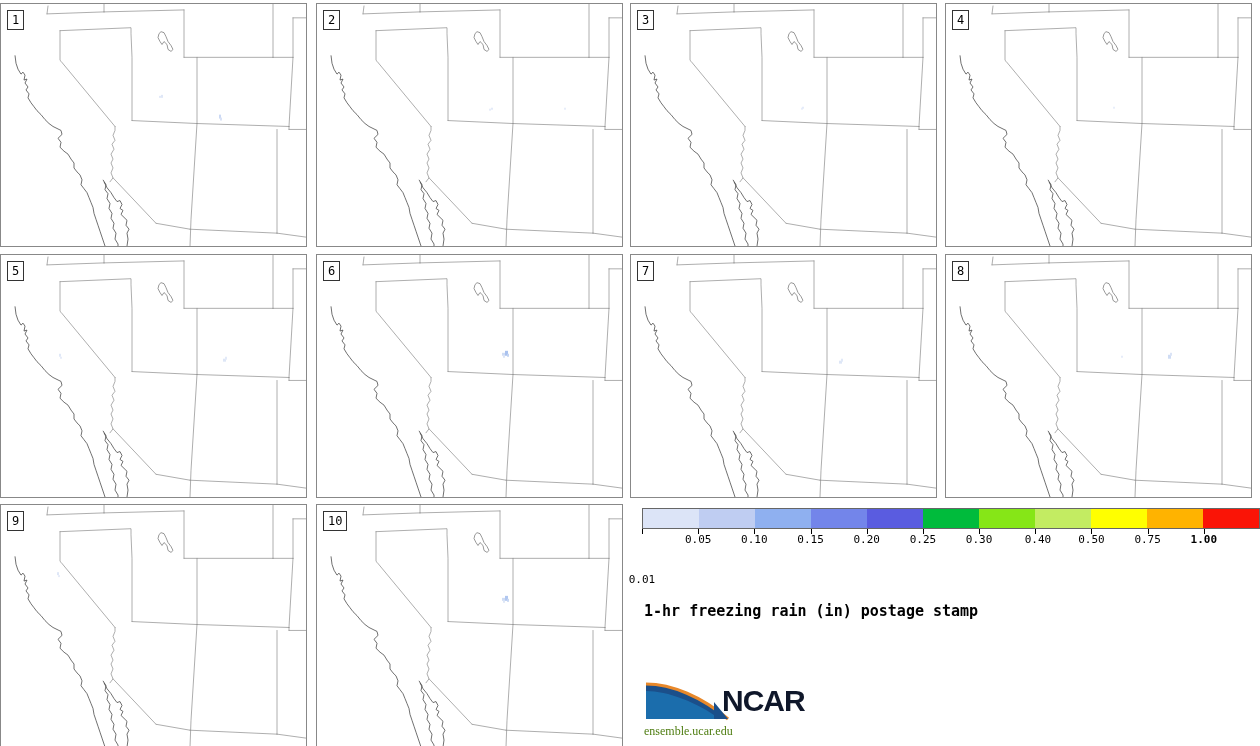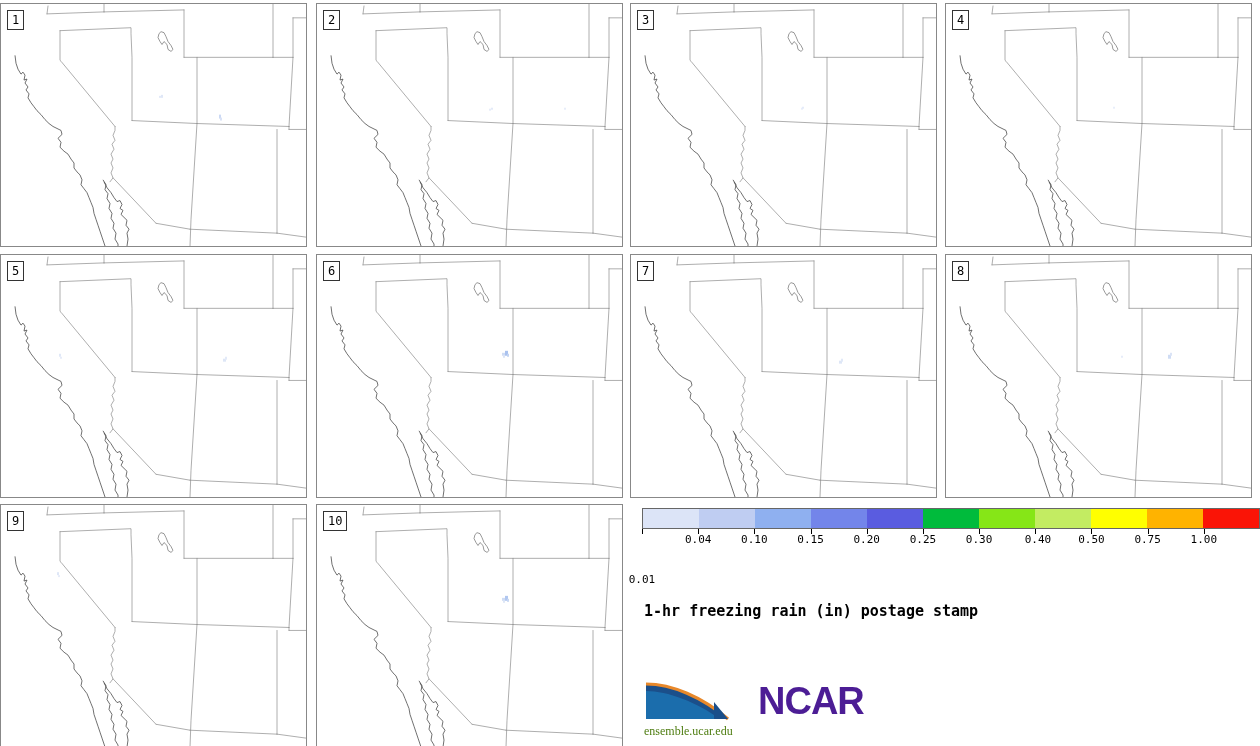--- a/index.html
+++ b/index.html
@@ -155,26 +155,25 @@
     left: 0;
     top: 0;
     width: 86px;
     height: 44px;
   }
   #logo-wordmark {
     position: absolute;
     left: 78px;
     top: 2px;
     font-family: "Liberation Sans", sans-serif;
-    font-size: 38px;
+    font-size: 30px;
     font-weight: bold;
     letter-spacing: -1px;
-    color: #4c1d95;
+    color: #0f172a;
     line-height: 42px;
-    margin-left: 36px;
   }
   #logo-url {
     position: absolute;
     left: 0;
     top: 46px;
     font-family: Liberation Serif, serif;
     font-size: 12px;
     color: #4d7c0f;
     line-height: 15px;
     white-space: nowrap;
@@ -610,30 +609,30 @@
       <div class="cb-tick" style="left: 224.727px;"></div>
       <div class="cb-tick" style="left: 280.909px;"></div>
       <div class="cb-tick" style="left: 337.091px;"></div>
       <div class="cb-tick" style="left: 393.273px;"></div>
       <div class="cb-tick" style="left: 449.455px;"></div>
       <div class="cb-tick" style="left: 505.636px;"></div>
       <div class="cb-tick" style="left: 561.818px;"></div>
     </div>
   <div id="colorbar-labels">
       <div class="cb-label" style="left: 0px; margin-top: 40px;">0.01</div>
-      <div class="cb-label" style="left: 56.1818px;">0.04</div>
+      <div class="cb-label" style="left: 56.1818px;">0.05</div>
       <div class="cb-label" style="left: 112.364px;">0.10</div>
       <div class="cb-label" style="left: 168.545px;">0.15</div>
       <div class="cb-label" style="left: 224.727px;">0.20</div>
       <div class="cb-label" style="left: 280.909px;">0.25</div>
       <div class="cb-label" style="left: 337.091px;">0.30</div>
       <div class="cb-label" style="left: 396px;">0.40</div>
       <div class="cb-label" style="left: 449.455px;">0.50</div>
       <div class="cb-label" style="left: 505.636px;">0.75</div>
-      <div class="cb-label" style="left: 561.818px;">1.00</div>
+      <div class="cb-label" style="left: 561.818px; font-weight: bold;">1.00</div>
     </div>
 
   <div id="title-block">
     <div id="legend-title">1-hr freezing rain (in) postage stamp</div>
     <div id="meta-block">
     </div>
   </div>
 
   <div id="logo-area">
     <svg id="logo-mark" viewBox="0 0 86 44" preserveAspectRatio="none">

